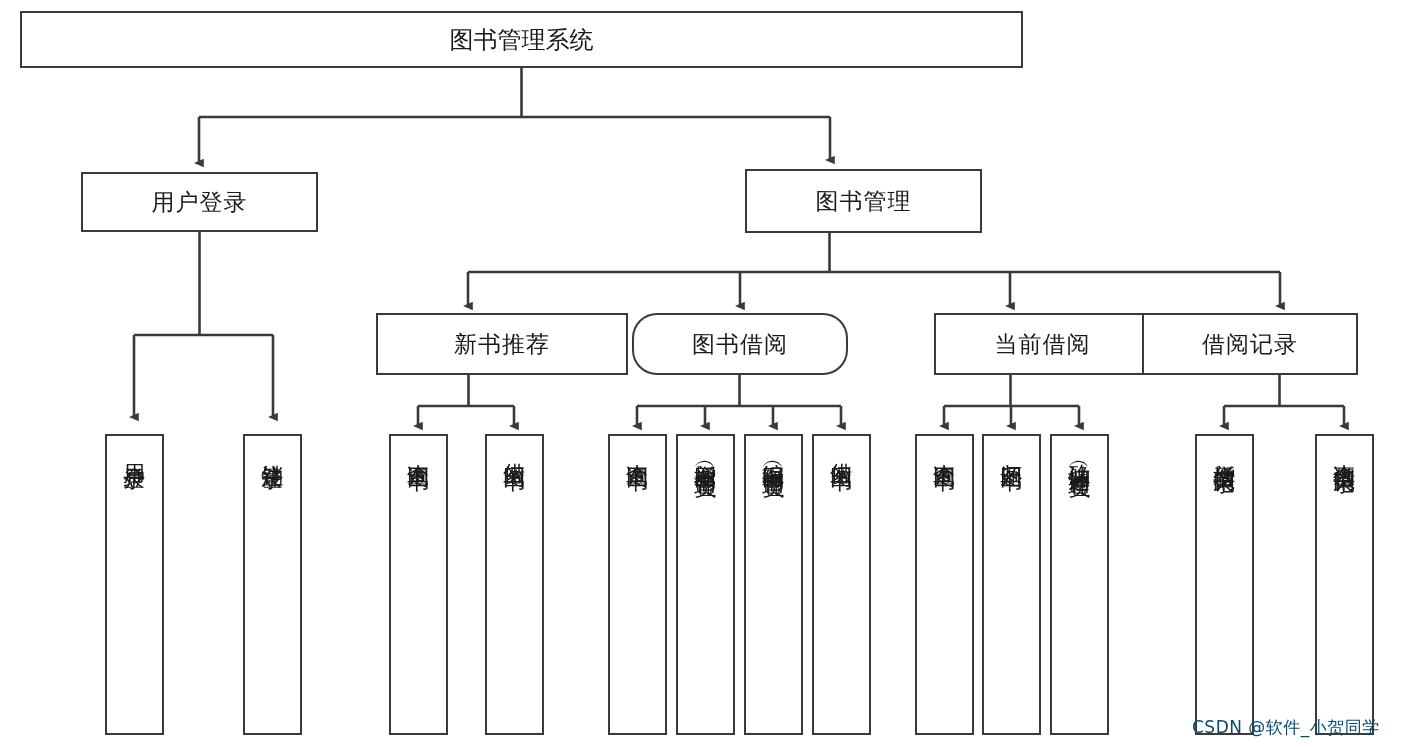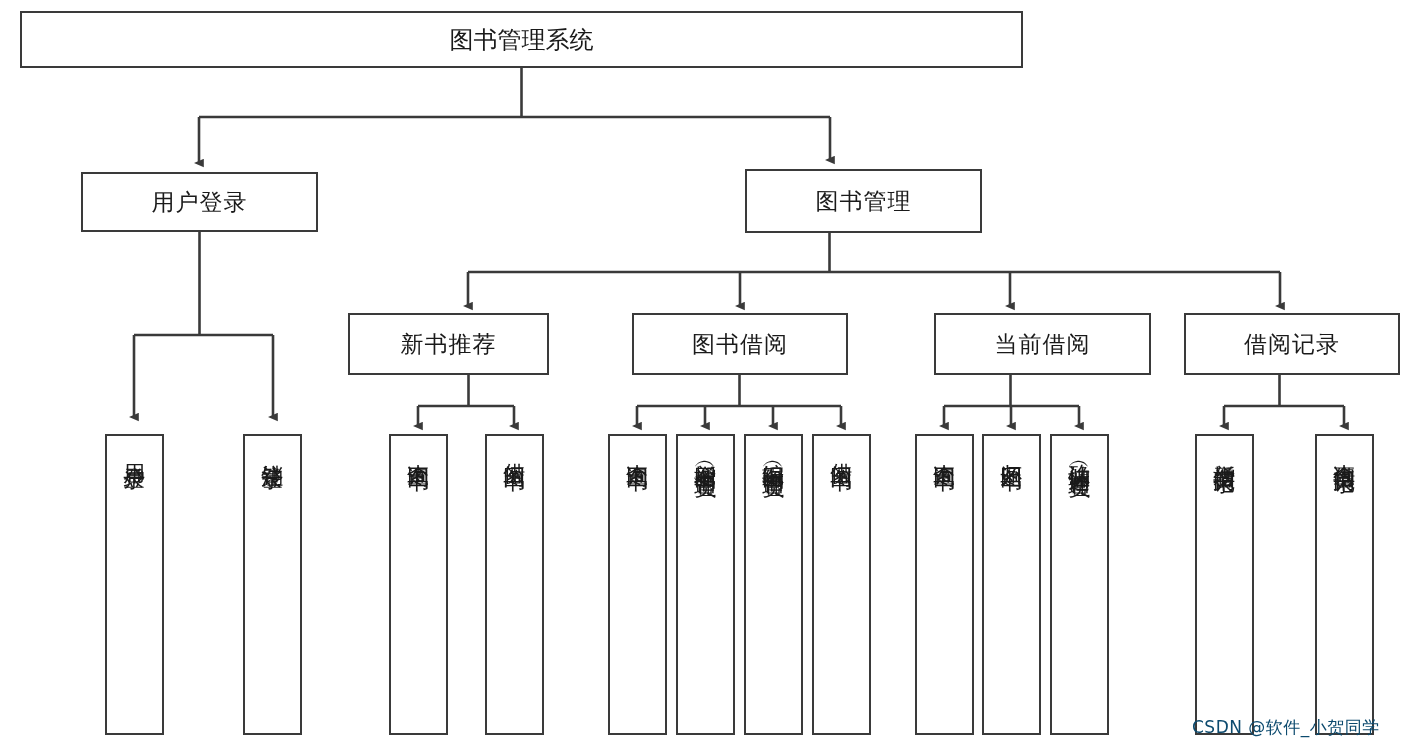--- a/index.html
+++ b/index.html
@@ -125,30 +125,30 @@
     <span>图书管理系统</span>
   </div>
 
   <div class="node horiz" style="left:81px; top:172px; width:237px; height:60px;">
     <span>用户登录</span>
   </div>
   <div class="node horiz" style="left:711px; top:169px; width:237px; height:64px;margin-left:34px;">
     <span>图书管理</span>
   </div>
 
-  <div class="node horiz" style="left:348px; top:313px; width:201px; height:62px;">
+  <div class="node horiz" style="left:376px; top:313px; width:252px; height:62px;">
     <span>新书推荐</span>
   </div>
-  <div class="node horiz" style="left:632px; top:313px; width:216px; height:62px;">
+  <div class="node horiz" style="left:632px; top:313px; width:216px; height:62px;border-radius:25px;">
     <span>图书借阅</span>
   </div>
   <div class="node horiz" style="left:902px; top:313px; width:217px; height:62px;margin-left:32px;">
     <span>当前借阅</span>
   </div>
-  <div class="node horiz" style="left:1184px; top:313px; width:216px; height:62px;text-align:right;">
+  <div class="node horiz" style="left:1142px; top:313px; width:216px; height:62px;text-align:right;">
     <span>借阅记录</span>
   </div>
 
   <div class="node leaf" style="left:105px; top:434px; width:59px; height:301px;">
     <span class="vtext">用户登录</span>
   </div>
   <div class="node leaf" style="left:243px; top:434px; width:59px; height:301px;">
     <span class="vtext">注销登录</span>
   </div>
 

